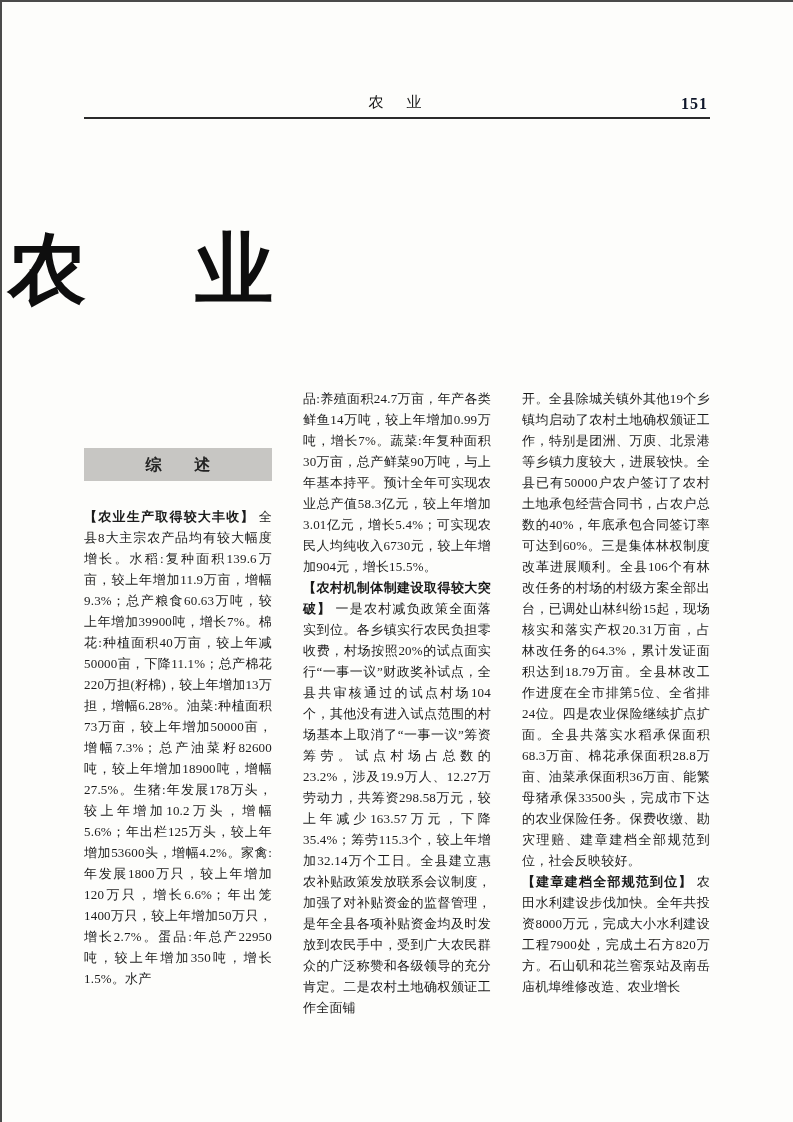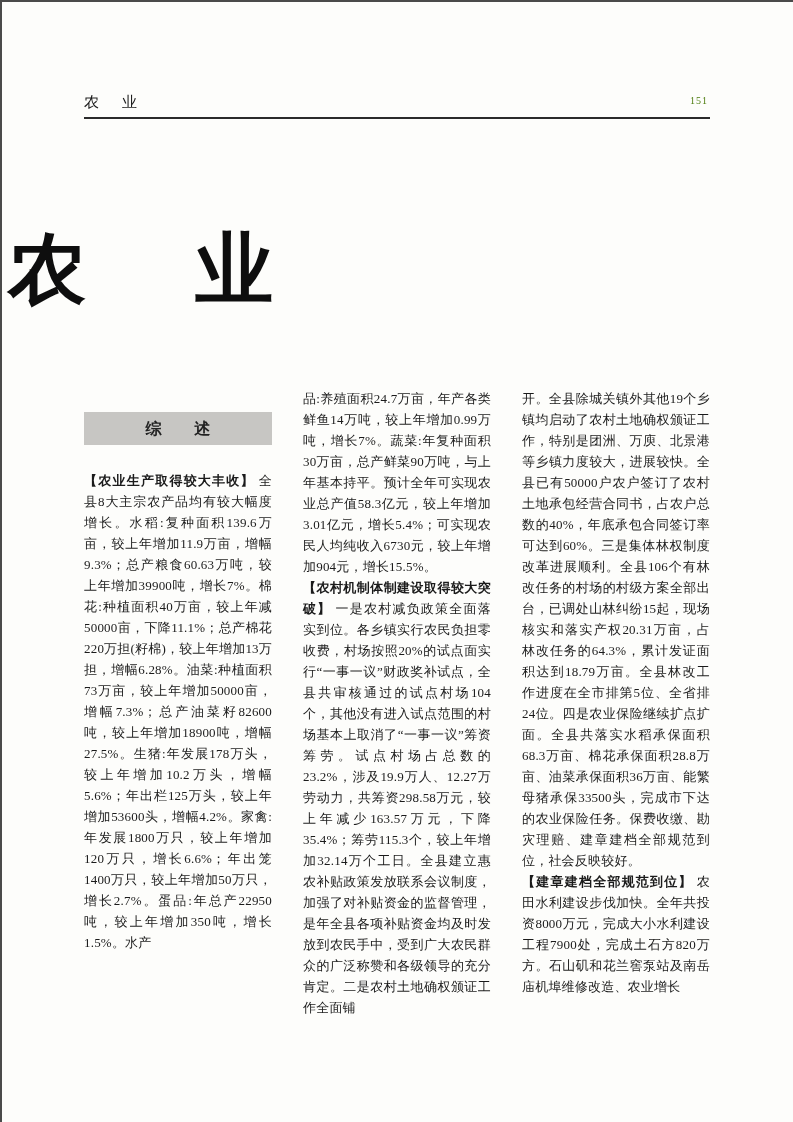--- a/index.html
+++ b/index.html
@@ -9,22 +9,22 @@
     background: #fdfdfb;
     position: relative;
     overflow: hidden;
     font-family: "Liberation Serif", "DejaVu Serif", serif;
     color: #1b1b1b;
   }
   .scan-edge-top  { position: absolute; top: 0; left: 0; width: 793px; height: 2px; background: #4a4a4a; }
   .scan-edge-left { position: absolute; top: 0; left: 0; width: 2px; height: 1122px; background: #4a4a4a; }
 
   .page-header { position: absolute; top: 93px; left: 84px; width: 626px; height: 22px; }
-  .running-header { position: absolute; left: 0; right: 0; text-align: left; font-size: 15px; letter-spacing: 4px; font-family: Liberation Mono, monospace; }
-  .page-number { position: absolute; right: 2px; top: 2px; font-size: 10px; color: #4d7c0f; letter-spacing: 1px; }
+  .running-header { position: absolute; left: 0; right: 0; text-align: center; font-size: 15px; letter-spacing: 4px; font-family: Liberation Mono, monospace; }
+  .page-number { position: absolute; right: 2px; top: 2px; font-size: 16px; color: #0f172a; letter-spacing: 1px; font-weight: bold; }
   .header-rule { position: absolute; top: 117px; left: 84px; width: 626px; border-top: 2px solid #2b2b2b; }
 
   .main-title {
     position: absolute; top: 210px; left: 0; width: 793px;
     display: flex; justify-content: flex-start;
     font-size: 78px; font-weight: bold; color: #0e0e0e; margin: 8px;
   }
   .main-title span { letter-spacing: 1.4em; margin-right: -1.4em; white-space: nowrap; }
 
   .columns {
@@ -34,21 +34,21 @@
   .col {
     flex: 1; min-width: 0;
     font-size: 13px; line-height: 21px;
     text-align: justify;
     letter-spacing: 0.2px;
   }
   .col p { margin: 0; }
   .indent { text-indent: 2em; }
 
   .section-banner {
-    margin-top: 24px; margin-bottom: 25px; height: 33px;
+    margin-top: 60px; margin-bottom: 25px; height: 33px;
     background: #c7c6c3;
     display: flex; align-items: center; justify-content: center;
     font-family: "Liberation Sans", "DejaVu Sans", sans-serif;
     font-weight: bold; font-size: 16px; color: #222;
   }
   .entry-title {
     font-family: "Liberation Sans", "DejaVu Sans", sans-serif;
     font-weight: bold;
     margin-right: 4px;
   }

